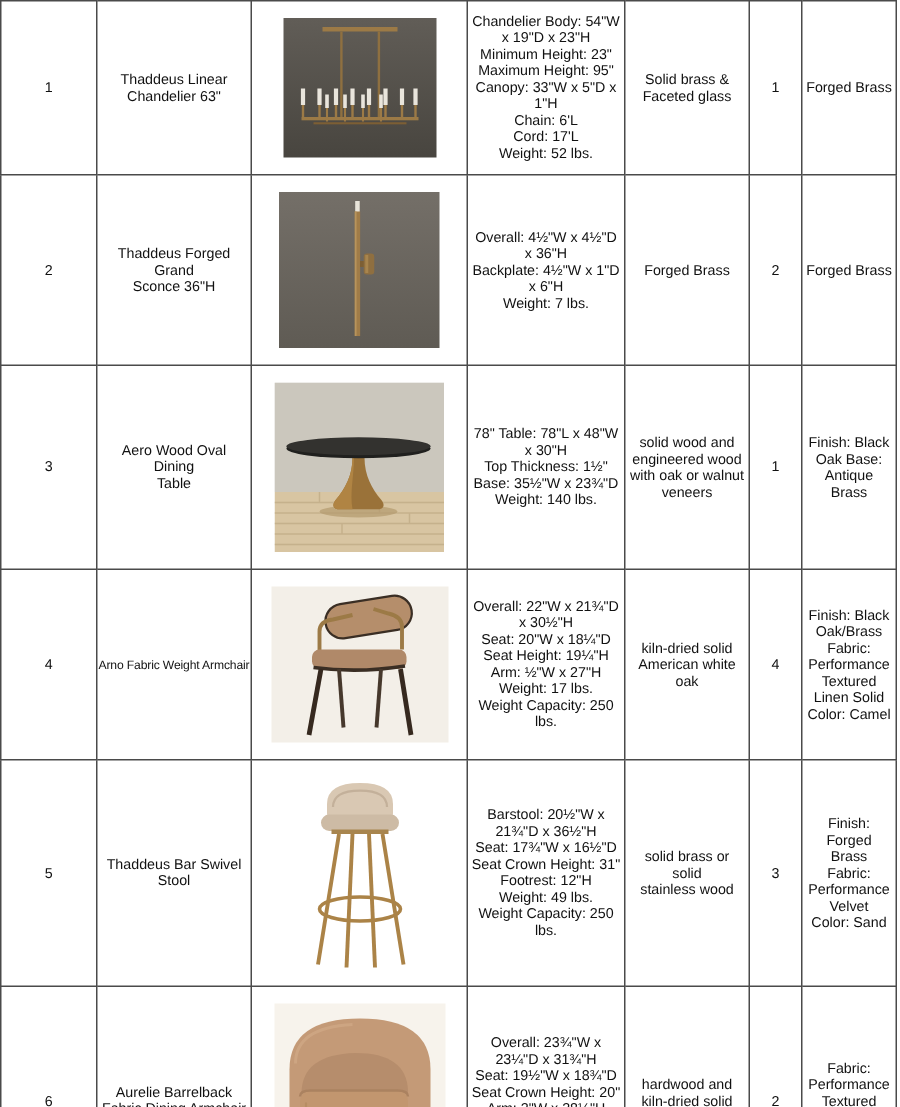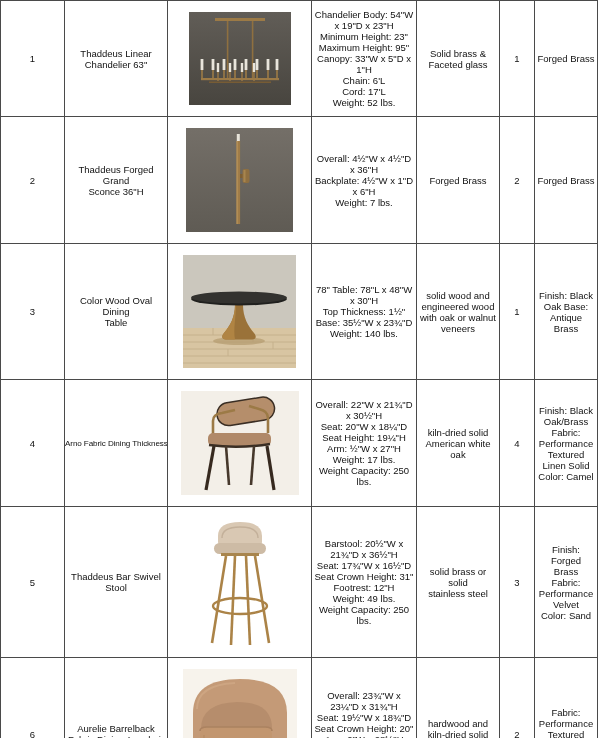--- a/index.html
+++ b/index.html
@@ -110,21 +110,21 @@
       <td>Overall: 4½"W x 4½"D x 36"H
 Backplate: 4½"W x 1"D x 6"H
 Weight: 7 lbs.</td>
       <td>Forged Brass</td>
       <td>2</td>
       <td>Forged Brass</td>
     </tr>
 
     <tr class="r3">
       <td>3</td>
-      <td>Color Wood Oval Dining
+      <td>Aero Wood Oval Dining
 Table</td>
       <td class="c-img">
         <span class="imgbox" style="width:113px;height:113px">
           <svg width="113" height="113" viewBox="0 0 113 113">
             <rect x="0" y="0" width="113" height="73" fill="#c8c3ba"></rect>
             <rect x="0" y="0" width="113" height="73" fill="#d2cdc4" opacity="0.35"></rect>
             <rect x="0" y="73" width="113" height="40" fill="#d8c5a2"></rect>
             <g stroke="#b9a37e" stroke-width="1" opacity="0.6">
               <line x1="0" y1="80" x2="113" y2="80"></line>
                   <line x1="0" y1="87" x2="113" y2="87"></line>
@@ -153,21 +153,21 @@
 with oak or walnut
 veneers</td>
       <td>1</td>
       <td>Finish: Black
 Oak Base:
 Antique Brass</td>
     </tr>
 
     <tr class="r4">
       <td>4</td>
-      <td class="nowrap">Arno Fabric Dining Thickness</td>
+      <td class="nowrap">Arno Fabric Weight Armchair</td>
       <td class="c-img">
         <span class="imgbox bg-cream1" style="width:118px;height:104px">
           <svg width="118" height="104" viewBox="0 0 118 104">
             <g transform="rotate(-9 64 22)">
               <rect x="36" y="9" width="58" height="23" rx="11.5" fill="#b58e6b"></rect>
               <rect x="36" y="9" width="58" height="23" rx="11.5" fill="none" stroke="#3a2e24" stroke-width="1.5"></rect>
             </g>
             <path d="M32,44 L32,30 Q32,23 41,22 L54,19" fill="none" stroke="#9c7a46" stroke-width="2.6"></path>
             <path d="M87,42 L87,27 Q87,20 78,18 L68,15" fill="none" stroke="#9c7a46" stroke-width="2.6"></path>
             <rect x="27" y="42" width="63" height="13" rx="5" fill="#b08969"></rect>
@@ -216,21 +216,21 @@
           </svg>
         </span>
       </td>
       <td>Barstool: 20½"W x 21¾"D x 36½"H
 Seat: 17¾"W x 16½"D
 Seat Crown Height: 31"
 Footrest: 12"H
 Weight: 49 lbs.
 Weight Capacity: 250 lbs.</td>
       <td>solid brass or solid
-stainless steel</td>
+stainless wood</td>
       <td>3</td>
       <td>Finish: Forged
 Brass
 Fabric:
 Performance
 Velvet
 Color: Sand</td>
     </tr>
 
     <tr class="r6">

